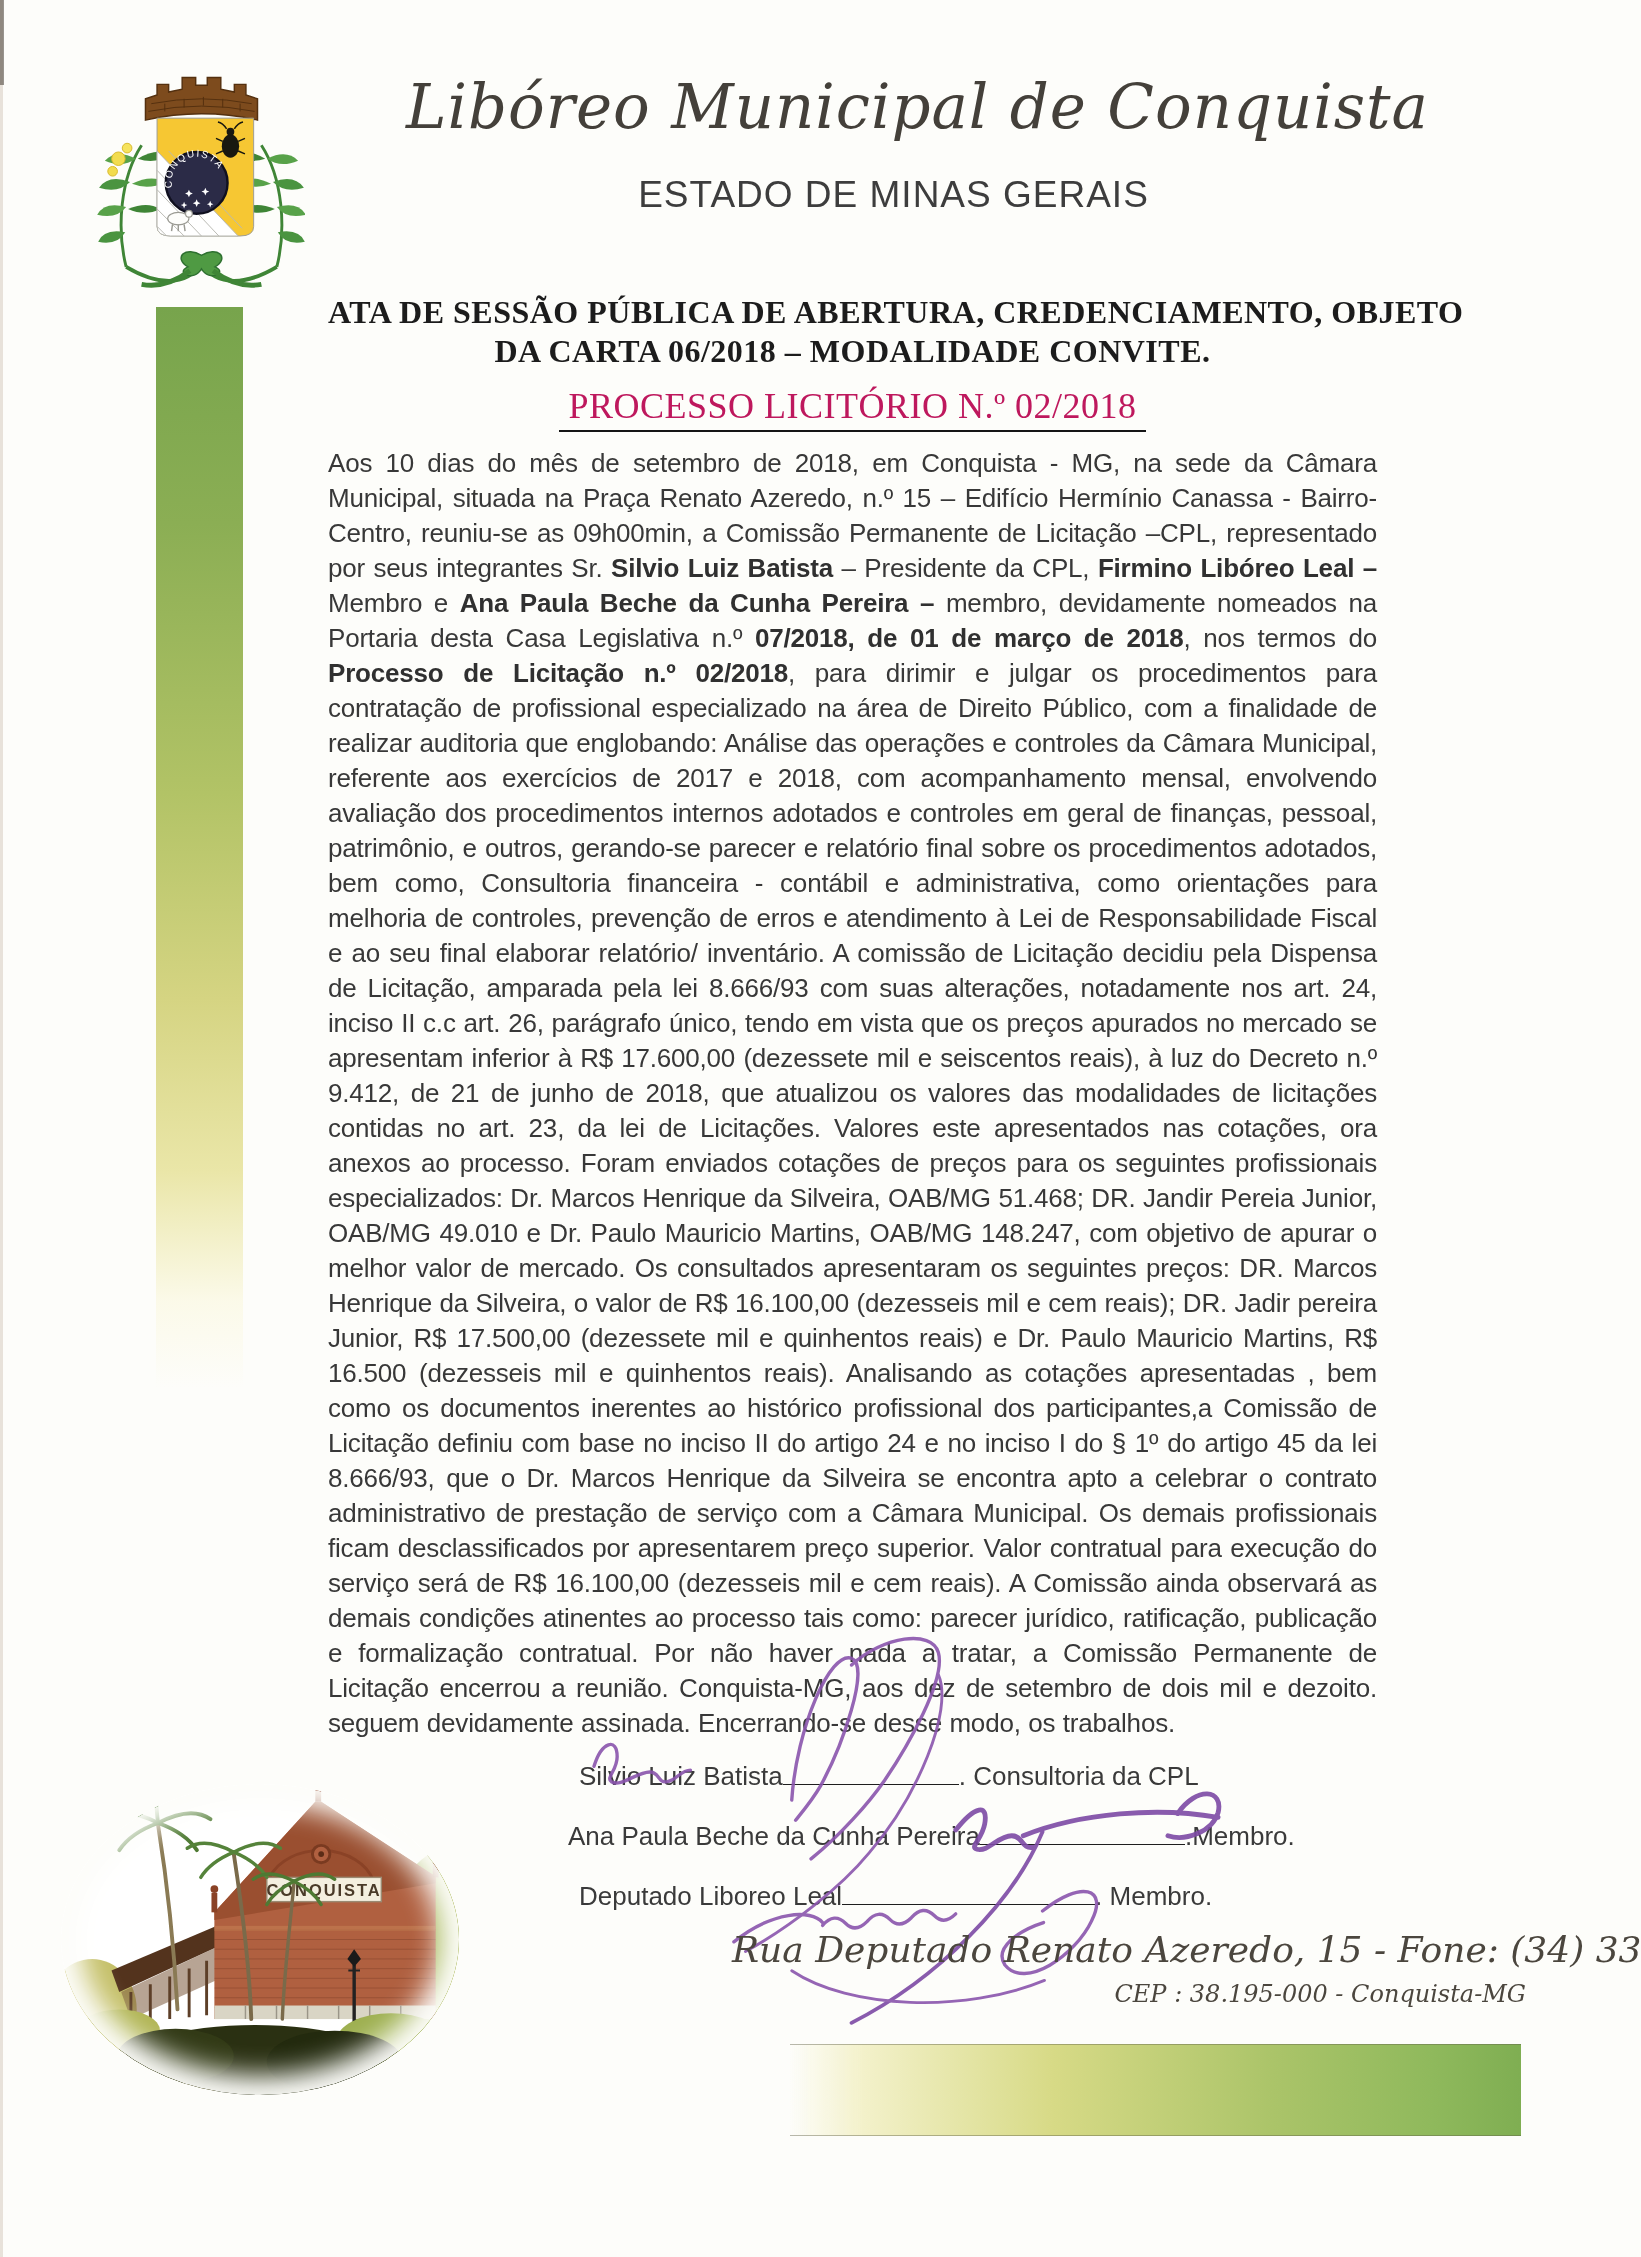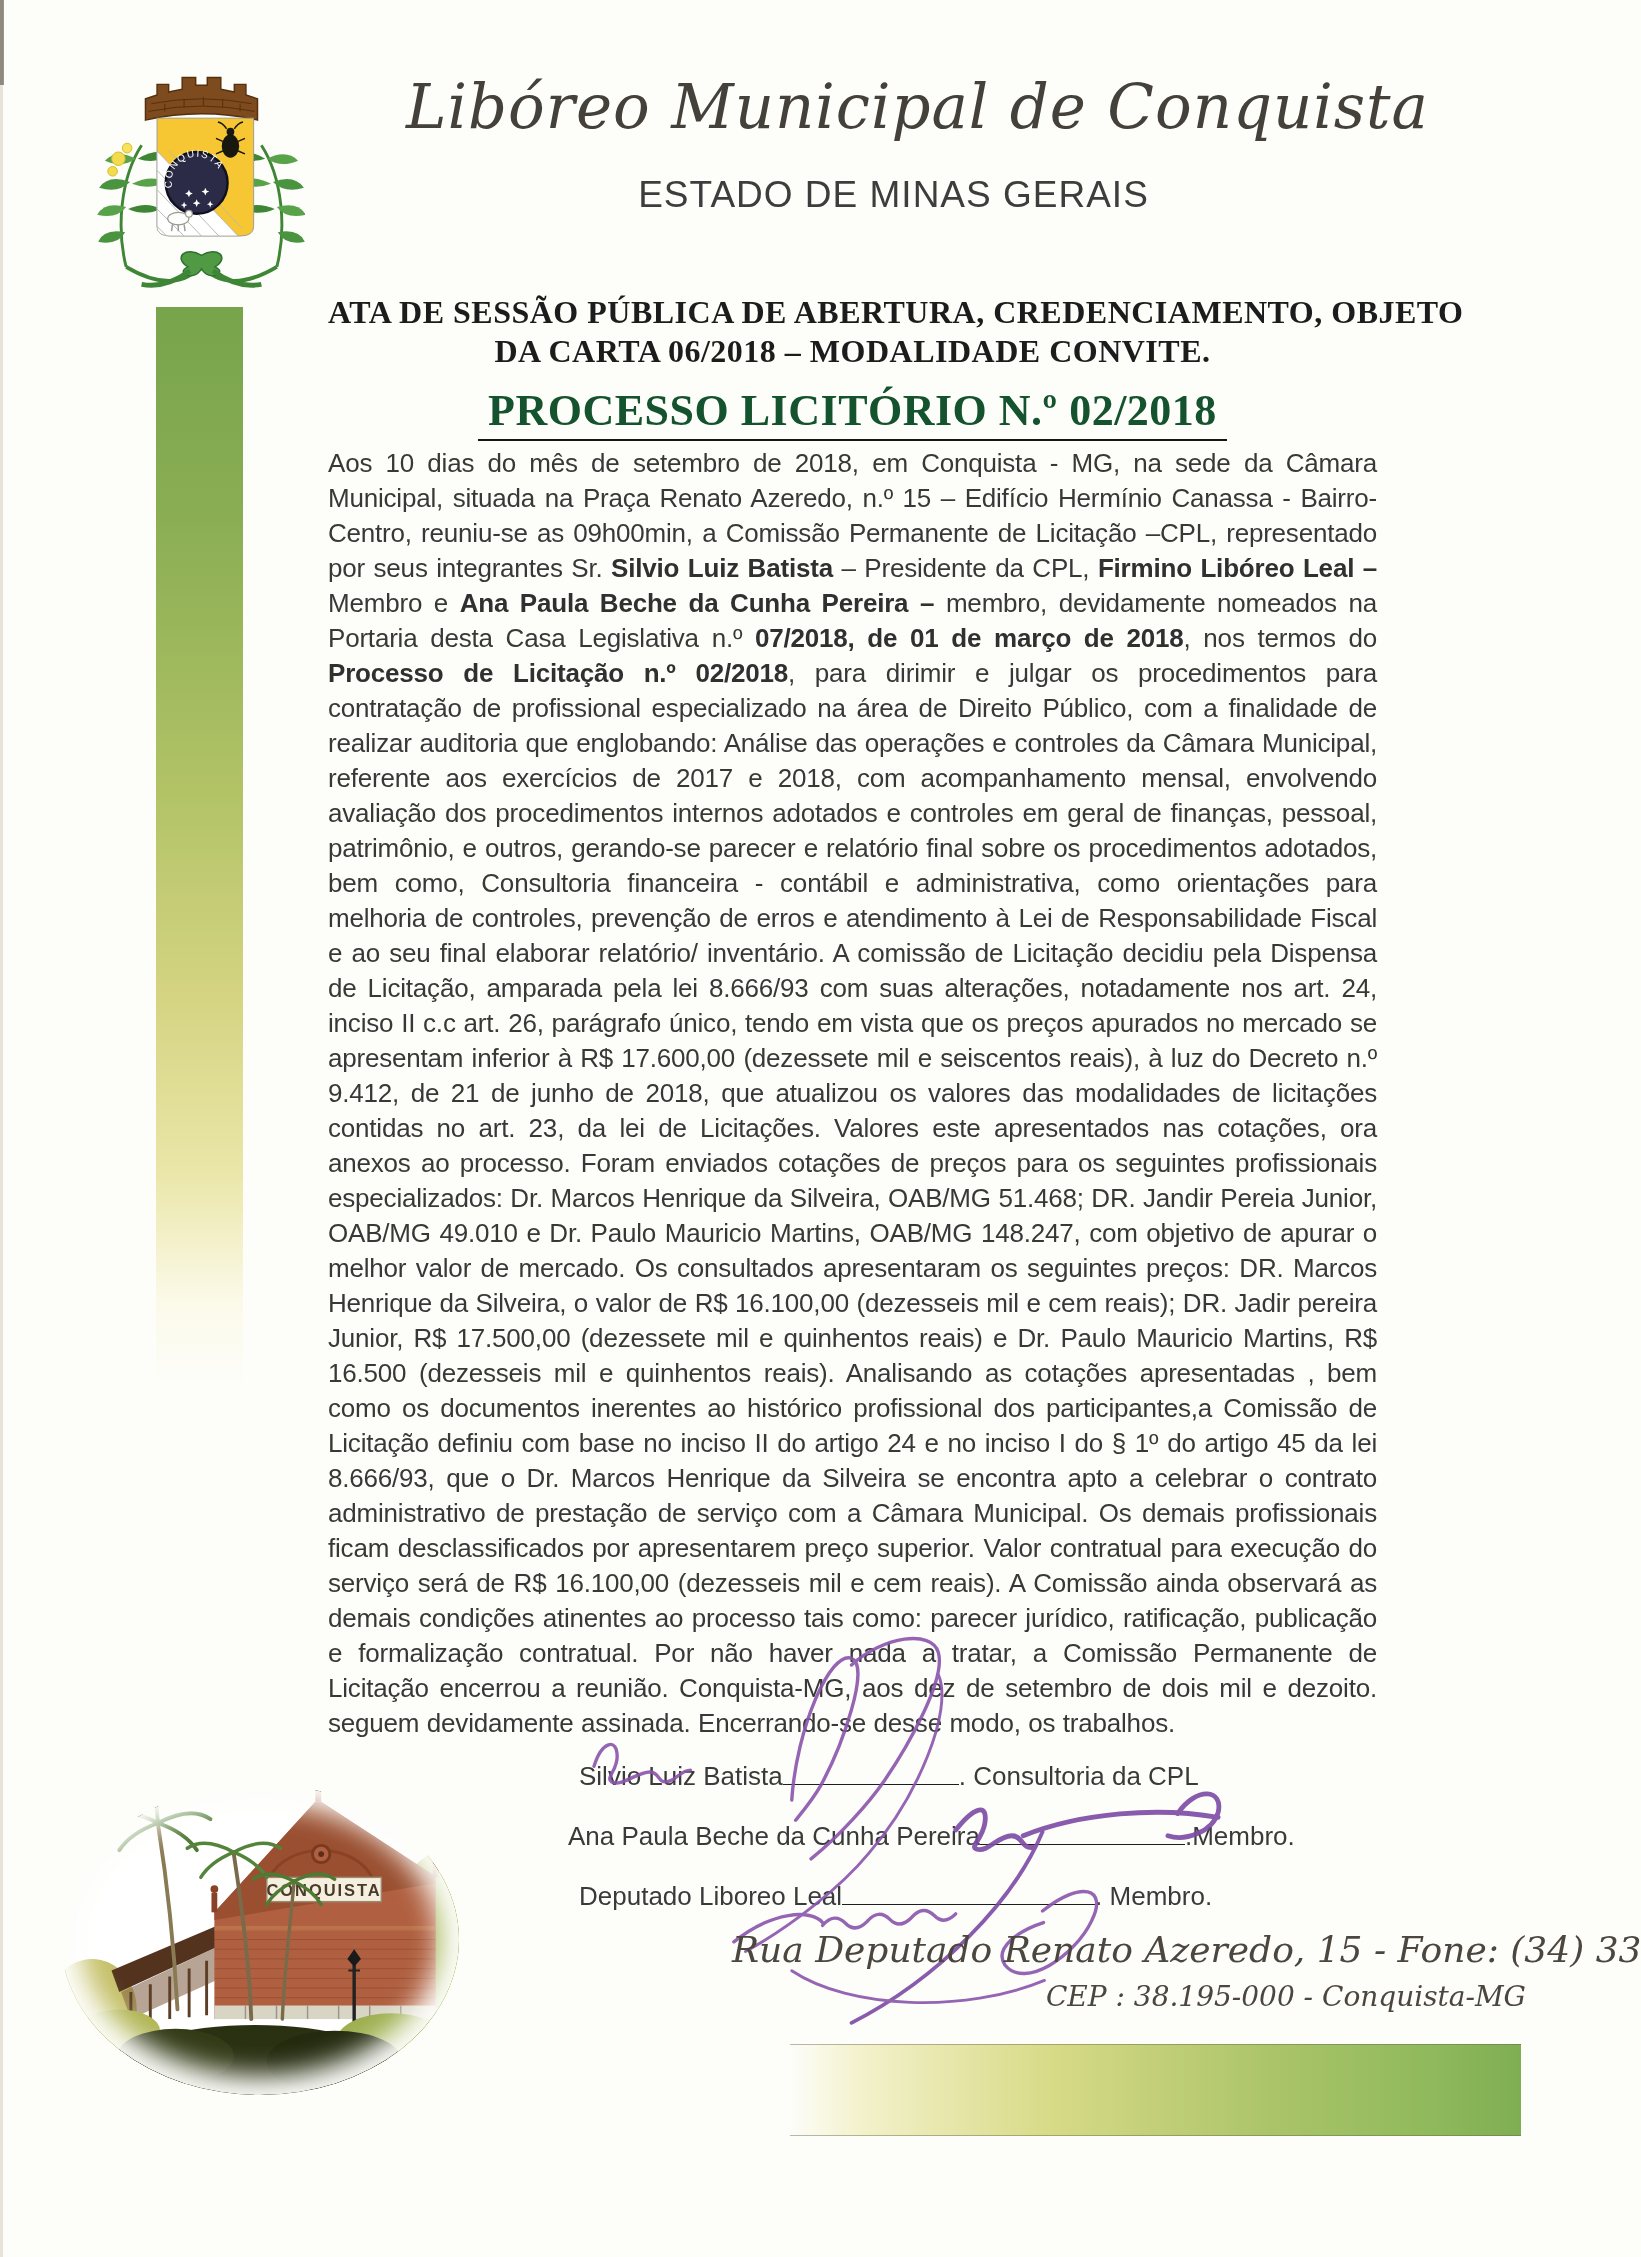--- a/index.html
+++ b/index.html
@@ -38,22 +38,22 @@
   
   .h-line{
     left:328px;width:1049px;text-align:center;color:#1c1c1c;
     font-family:"Liberation Serif",serif;font-weight:bold;
     font-size:32px;letter-spacing:0.5px;white-space:nowrap;
   }
   .h-line1{top:294px;}
   .h-line2{top:333px;}
   .h-process{left:328px;top:385px;width:1049px;text-align:center;}
   .h-process span{
-    display:inline-block;font-family:"Liberation Serif",serif;font-weight:bold;
-    font-size:44px;color:#14532d;letter-spacing:0.5px;
+    display:inline-block;font-family:"Liberation Serif",serif;font-weight:normal;
+    font-size:36px;color:#be185d;letter-spacing:0.5px;
     border-bottom:2.9px solid #151515;padding:0 9.7px 2.9px 9.7px;white-space:nowrap;
   }
   
   .body-text{
     left:328px;top:446px;width:1049px;
     font-size:26px;line-height:35px;text-align:justify;
     letter-spacing:-0.2px;word-spacing:0.5px;color:#383838;
   }
   .body-text b{font-weight:bold;color:#303030;}
   
@@ -74,21 +74,21 @@
   .photo:after{
     content:"";position:absolute;inset:0;border-radius:50%;
     box-shadow:inset 0 0 27px 19.3px #fdfdfa;
   }
   
   .footer{
     left:732px;top:1929px;width:794px;
     font-family:"DejaVu Serif",serif;font-style:italic;color:#4b463e;
   }
   .footer .f1{font-size:36px;text-align:center;white-space:nowrap;}
-  .footer .f2{font-size:28px;text-align:right;margin-top:9.7px;white-space:nowrap;}
+  .footer .f2{font-size:24px;text-align:right;margin-top:9.7px;white-space:nowrap;}
 </style>
 </head>
 <body>
 
 <div class="page">
 
   <div class="abs scan-left-line"></div>
   <div class="abs scan-corner-mark"></div>
 
   <svg class="abs" style="left:97px;top:66px;" width="208" height="227" viewBox="0 0 215 235">

